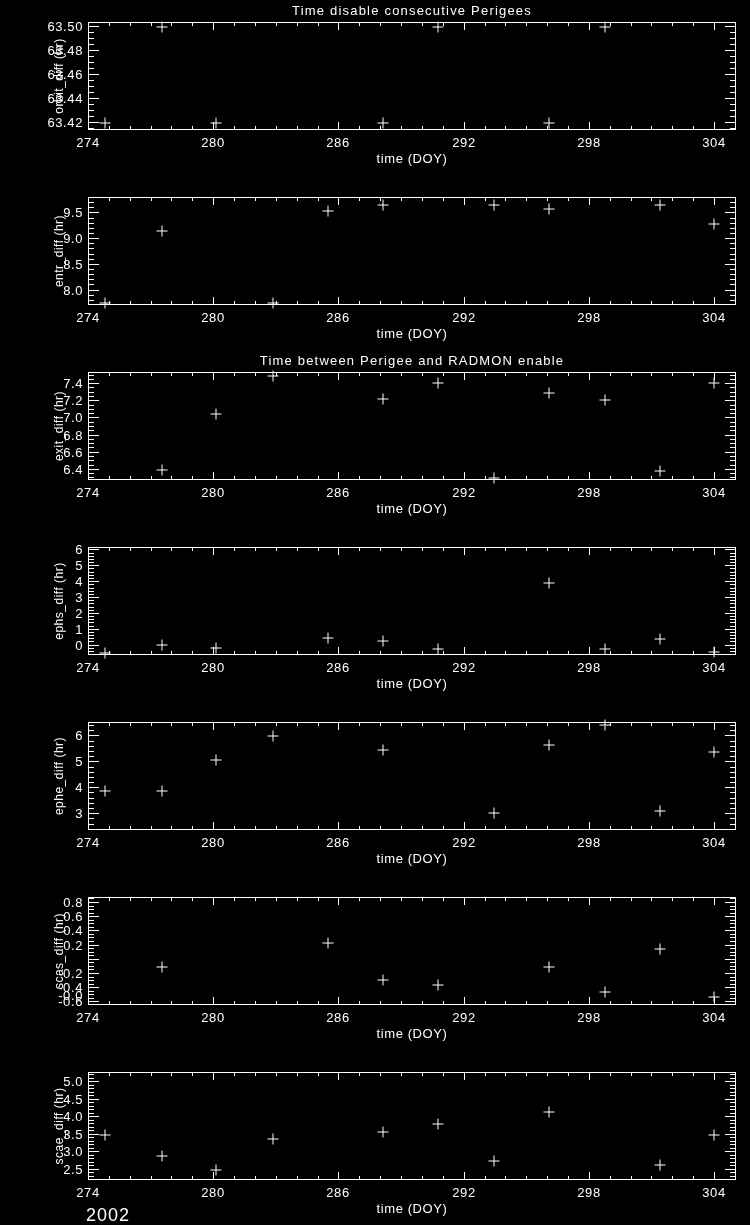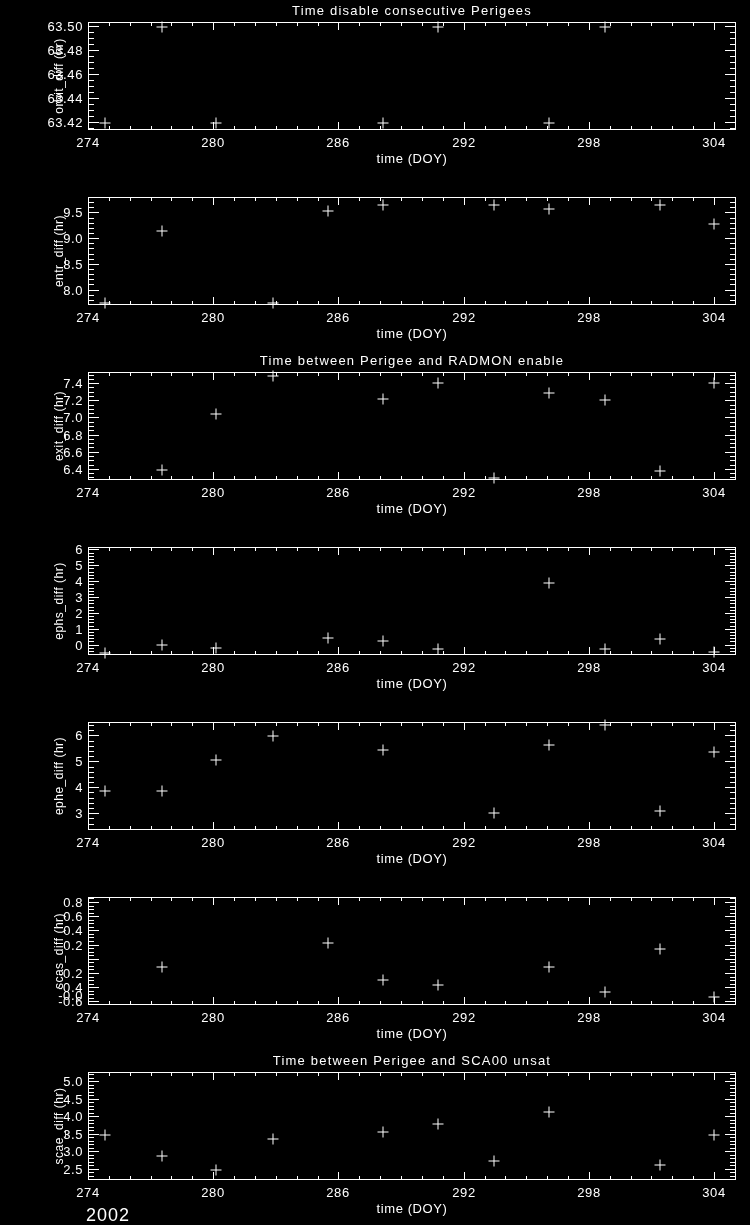--- a/index.html
+++ b/index.html
@@ -849,21 +849,20 @@
         <div class="pt" style="left: 162.087px; top: 92.3421px;"></div>
         <div class="pt" style="left: 328px; top: 68.1842px;"></div>
         <div class="pt" style="left: 383.304px; top: 105.132px;"></div>
         <div class="pt" style="left: 437.565px; top: 110.105px;"></div>
         <div class="pt" style="left: 549.217px; top: 91.6316px;"></div>
         <div class="pt" style="left: 604.522px; top: 116.5px;"></div>
         <div class="pt" style="left: 659.826px; top: 73.8684px;"></div>
         <div class="pt" style="left: 714.087px; top: 122.184px;"></div>
       </div>
       <div class="plot" style="top: 1050px;">
-        <div class="title" style="left: 88px; top: 3px; width: 648px;">Time between Perigee and SCA00 unsat</div>
         <div class="frame" style="left: 88px; top: 22px; width: 648px; height: 108px;"></div>
         <div class="tick" style="left: 88px; top: 23px; width: 1px; height: 7px;"></div>
         <div class="tick" style="left: 88px; top: 122px; width: 1px; height: 7px;"></div>
         <div class="xticklab" style="left: 64px; top: 135px; width: 48px;">274</div>
         <div class="tick" style="left: 213px; top: 23px; width: 1px; height: 7px;"></div>
         <div class="tick" style="left: 213px; top: 122px; width: 1px; height: 7px;"></div>
         <div class="xticklab" style="left: 189px; top: 135px; width: 48px;">280</div>
         <div class="tick" style="left: 338px; top: 23px; width: 1px; height: 7px;"></div>
         <div class="tick" style="left: 338px; top: 122px; width: 1px; height: 7px;"></div>
         <div class="xticklab" style="left: 314px; top: 135px; width: 48px;">286</div>

